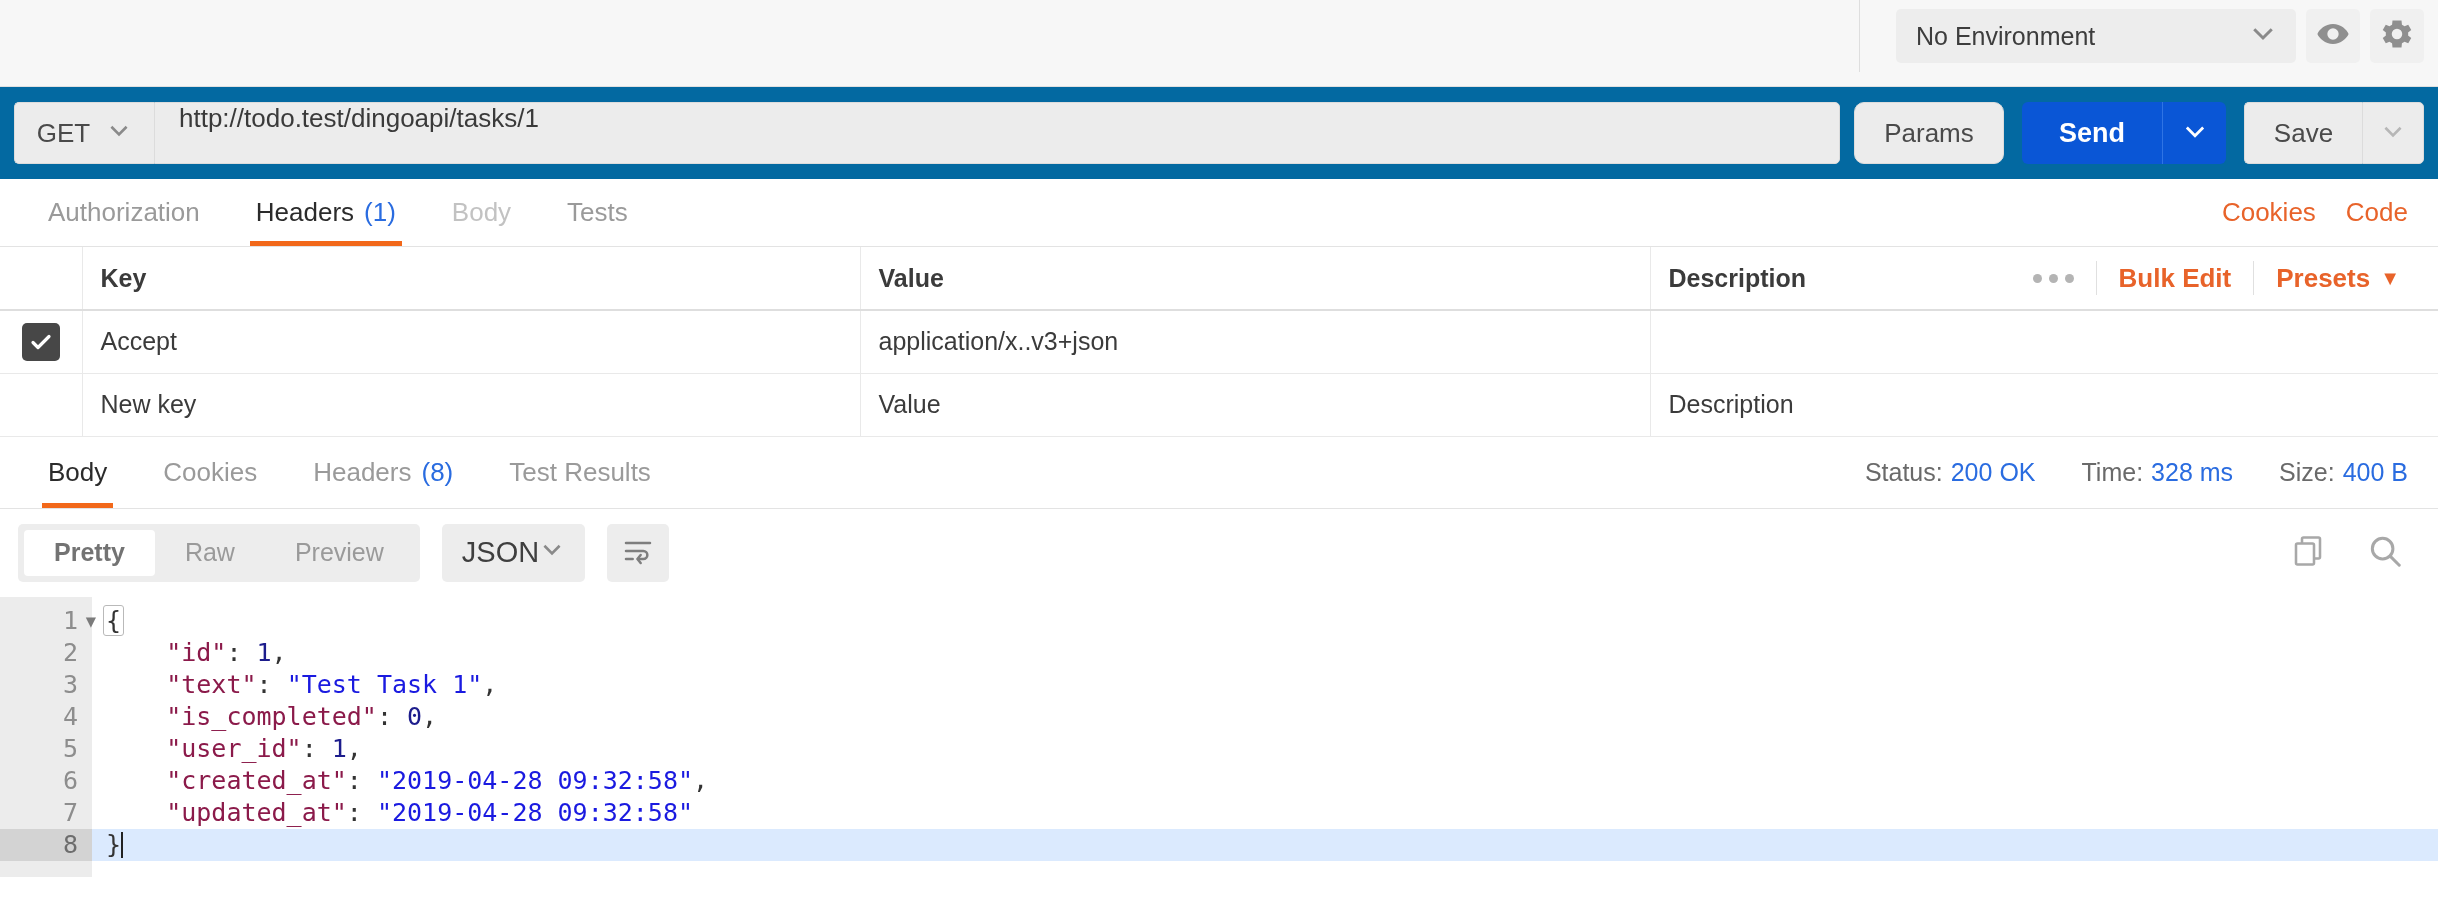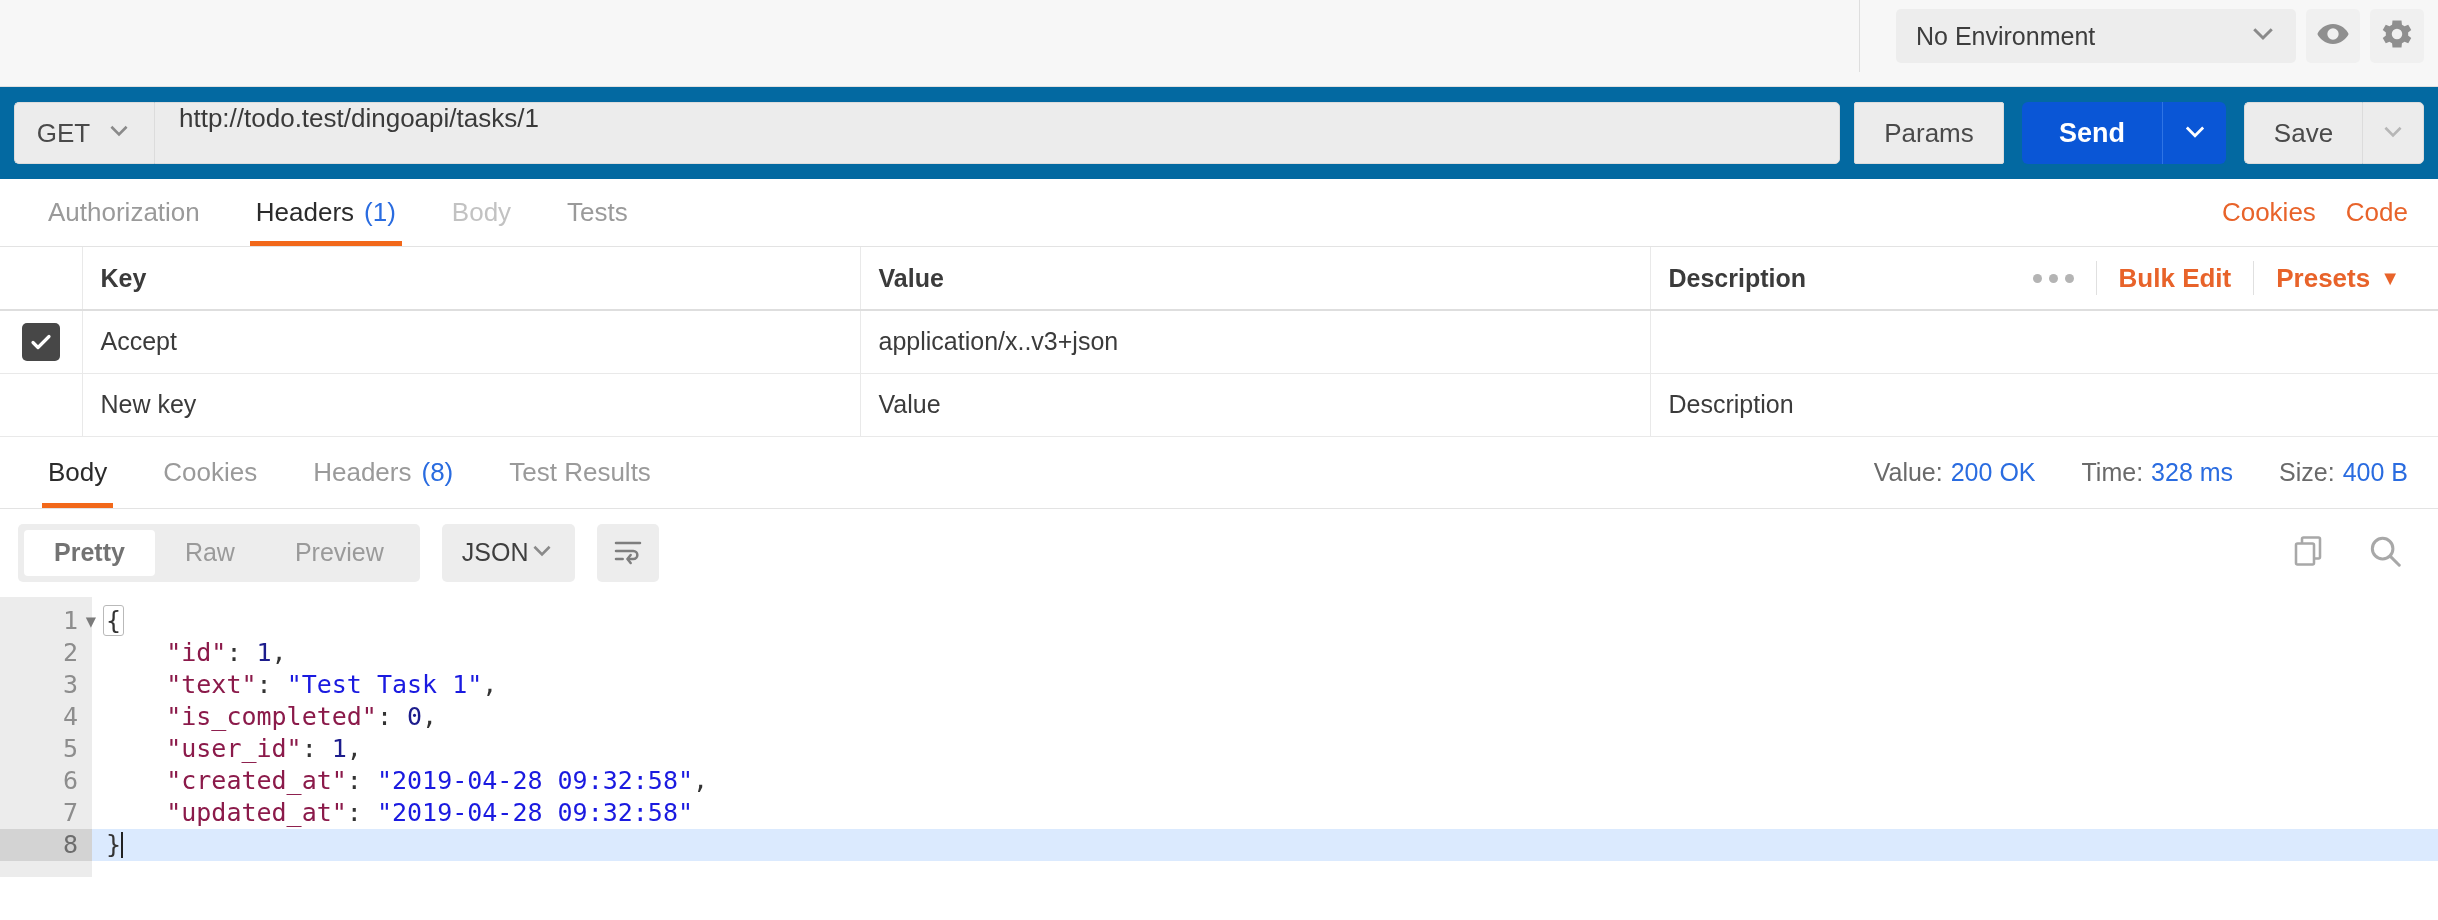--- a/index.html
+++ b/index.html
@@ -125,21 +125,21 @@
     display: flex; 
     padding: 0 24px;
     font-size: 26px;
     color: #3a3a3a;
   }
   .params-btn {
     height: 62px; min-width: 150px;
     margin-left: 14px;
     background: #ececec;
     border: 1px solid #dcdcdc;
-    border-radius: 2px;
+    border-radius: 10px;
     display: flex; align-items: center; justify-content: center;
     font-size: 26px; color: #4a4a4a;
   }
   .send-group {
     display: flex; margin-left: 18px; height: 62px;
     border-radius: 6px; overflow: hidden;
   }
   .send-btn {
     width: 140px;
     background: #0a56d6;
@@ -280,21 +280,21 @@
   .seg > div {
     padding: 0 30px; height: 46px;
     display: flex; align-items: center;
     font-size: 25px; color: #9a9a9a; border-radius: 4px;
   }
   .seg > div.active { background: #ffffff; color: #737373; font-weight: bold; text-align: center; }
   .fmt {
     margin-left: 22px; height: 58px; min-width: 130px;
     background: #ededed; border-radius: 5px;
     display: flex; align-items: center; justify-content: center; 
-    font-size: 25px; color: #3f3f3f; padding: 0 20px;
+    font-size: 29px; color: #3f3f3f; padding: 0 20px;
   }
   .wrapbtn {
     margin-left: 22px; width: 62px; height: 58px;
     background: #ededed; border-radius: 5px;
     display: flex; align-items: center; justify-content: center;
   }
   .bodybar-right { margin-left: auto; display: flex; align-items: center; gap: 40px; padding-right: 16px; }
 
   
   .code {
@@ -497,21 +497,21 @@
   </div>
   <div class="rt">
     <span>Headers</span>
     <span class="cnt">(8)</span>
   </div>
   <div class="rt">
     <span>Test Results</span>
   </div>
   <div class="respbar-right">
     <span>
-      <span>Value:</span><b>200 OK</b>
+      <span>Status:</span><b>200 OK</b>
     </span>
     <span>
       <span>Time:</span><b>328 ms</b>
     </span>
     <span>
       <span>Size:</span><b>400 B</b>
     </span>
   </div>
 </div>
 

